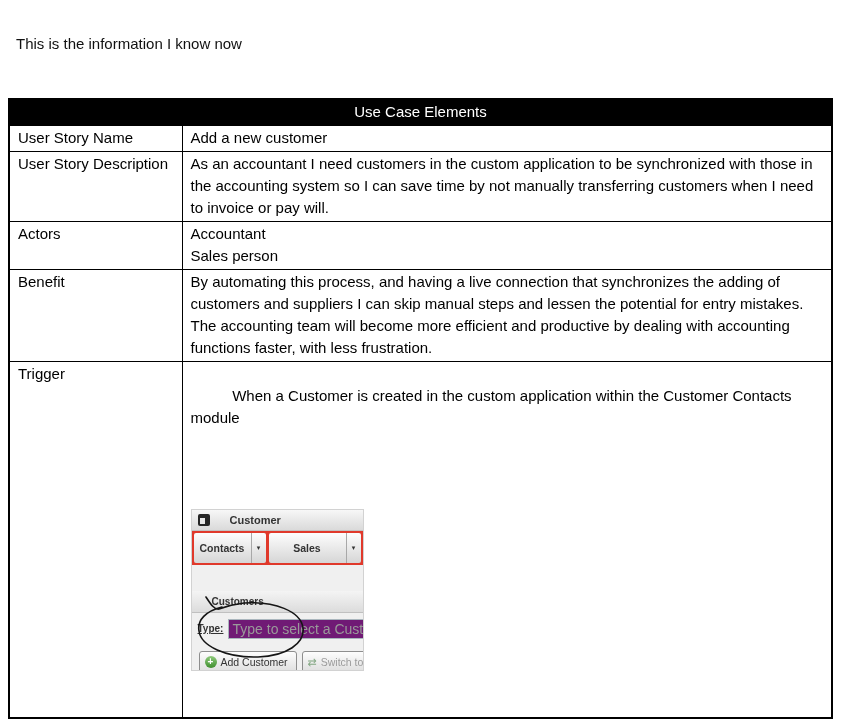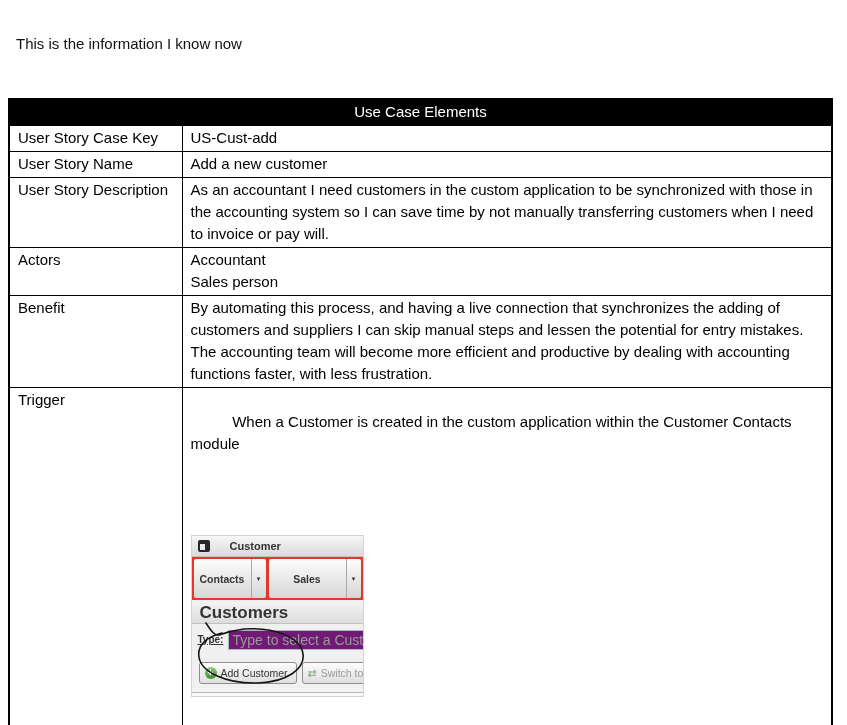--- a/index.html
+++ b/index.html
@@ -75,21 +75,21 @@
   .app-icon {
     width: 12px; height: 12px; border-radius: 2px;
     background: #262626;
     display: inline-flex; align-items: flex-end; justify-content: flex-start;
     padding: 2px;
   }
   .app-icon .mark { width: 5px; height: 6px; background: #e8e8e8; }
   .shot-titlebar .wt { font-size: 11px; font-weight: bold; color: #333; }
 
   .shot-tabs {
-    height: 43px; background: #e0392b;
+    height: 34px; background: #e0392b;
     display: flex; gap: 3px; padding: 2px 2px;
   }
   .shot-tab {
     display: flex; align-items: stretch;
     background: linear-gradient(#fdfdfd, #d6d6d6);
     border-radius: 2px; overflow: hidden;
   }
   .shot-tab.t1 { width: 72px; }
   .shot-tab.t2 { flex: 1; }
   .shot-tab .tl {
@@ -99,22 +99,22 @@
   .shot-tab .ar {
     width: 15px; border-left: 1px solid #a8a8a8;
     display: flex; align-items: center; justify-content: center;
     font-size: 7px; color: #333;
   }
   .gap1 { height: 2px; background: #f0f0f0; }
   .shot-section {
     height: 22px;
     background: linear-gradient(#f4f4f4, #dcdcdc);
     border-bottom: 1px solid #c0c0c0;
-    font-size: 17px; font-weight: bold; color: #333;
-    line-height: 21px; padding-left: 8px;
+    font-size: 10px; font-weight: bold; color: #333;
+    line-height: 21px; padding-left: 20px; margin-top: 24px;
   }
   .shot-namearea { height: 34px; position: relative; background: #f0f0f0; }
   .shot-namelabel {
     position: absolute; left: 6px; top: 10px;
     font-size: 10px; font-weight: bold; color: #333;
     text-decoration: underline;
   }
   .shot-input {
     position: absolute; left: 36px; top: 6px;
     width: 150px; height: 20px;
@@ -168,24 +168,20 @@
     <colgroup>
         <col class="c-label">
         <col>
       </colgroup>
     <thead>
       <tr>
         <th class="uc-header" colspan="2">Use Case Elements</th>
       </tr>
     </thead>
     <tbody>
-      <tr class="r-sm">
-        <td class="lbl">User Story Case Key</td>
-        <td class="val">US-Cust-add</td>
-      </tr>
       <tr class="r-sm">
         <td class="lbl">User Story Name</td>
         <td class="val">Add a new customer</td>
       </tr>
       <tr class="r-dsc">
         <td class="lbl">User Story Description</td>
         <td class="val">As an accountant I need customers in the custom application to be synchronized with those in the accounting system so I can save time by not manually transferring customers when I need to invoice or pay will.</td>
       </tr>
       <tr class="r-act">
         <td class="lbl">Actors</td>

